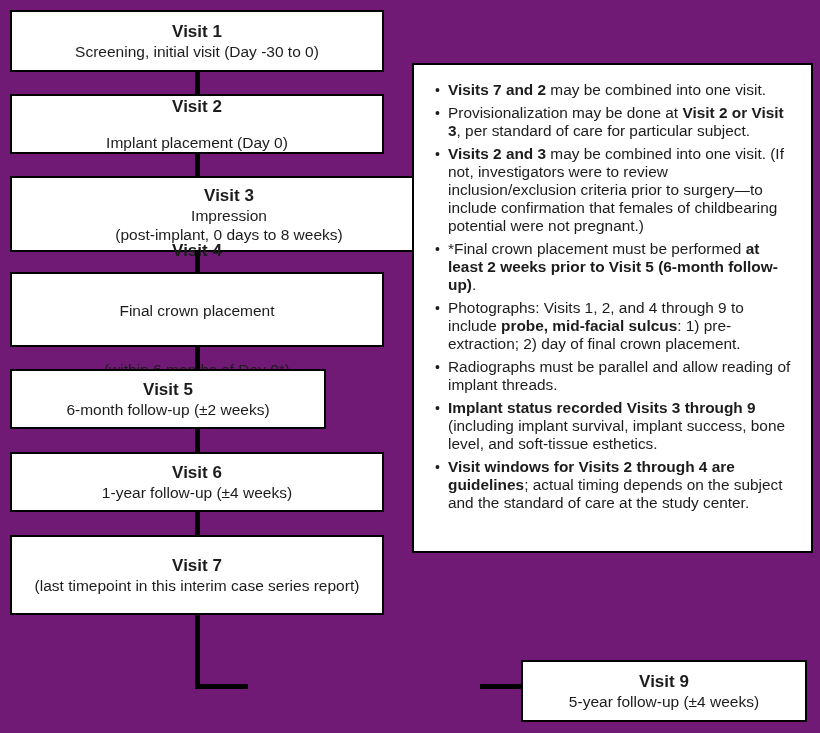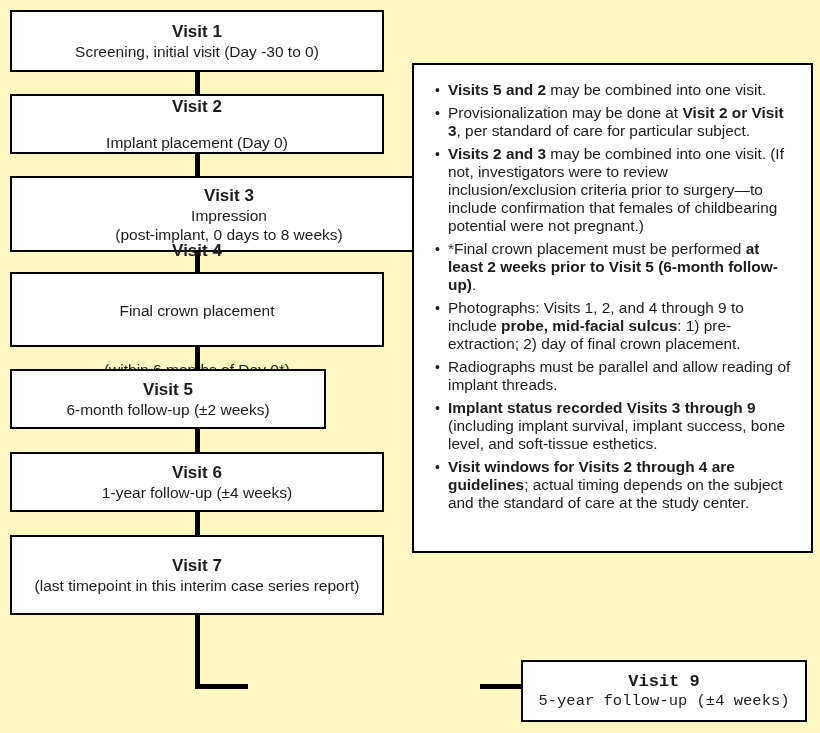--- a/index.html
+++ b/index.html
@@ -1,21 +1,21 @@
 <!DOCTYPE html>
 <html><head>
 <meta charset="utf-8">
 <style>
   html, body { margin: 0; padding: 0; background: #ffffff; }
   body {
     width: 820px; height: 733px;
     font-family: "Liberation Sans", sans-serif;
     color: #1c1c1c;
   }
-  .canvas { position: relative; width: 820px; height: 733px; background: #fef9c3; overflow: hidden; }
+  .canvas { position: relative; width: 820px; height: 733px; background: #701a75; overflow: hidden; }
 
   
   .vbox {
     position: absolute;
     border: 2px solid #000000;
     background: #ffffff;
     box-sizing: border-box;
     display: flex; flex-direction: column;
     align-items: center; justify-content: center;
     text-align: center;
@@ -93,39 +93,39 @@
     <div class="vline">1-year follow-up (±4 weeks)</div>
 
   </div>
 
   <div class="vbox" style="left:10px; top:535px; width:374px; height:80px;">
     <div class="vtitle">Visit 7</div>
     <div class="vline">(last timepoint in this interim case series report)</div>
   </div>
 
 
-  <div class="vbox" style="left:521px; top:660px; width:286px; height:62px;font-family:Liberation Mono, monospace;">
+  <div class="vbox" style="left:521px; top:660px; width:286px; height:62px;">
     <div class="vtitle">Visit 9</div>
     <div class="vline">5-year follow-up (±4 weeks)</div>
 
   </div>
 
   <div class="cv" style="left:195px; top:70px;  height:24px;"></div>
   <div class="cv" style="left:195px; top:152px; height:24px;"></div>
   <div class="cv" style="left:195px; top:250px; height:22px;"></div>
   <div class="cv" style="left:195px; top:345px; height:24px;"></div>
   <div class="cv" style="left:195px; top:427px; height:25px;"></div>
   <div class="cv" style="left:195px; top:510px; height:25px;"></div>
   <div class="cv" style="left:195px; top:613px; height:76px;"></div>
   <div class="ch" style="left:195px; top:684px; width:53px;"></div>
   <div class="ch" style="left:480px; top:684px; width:41px;"></div>
 
   <div class="notes">
     <ul>
-        <li data-bullet="•"><span class="b">Visits 5 and 2</span><span> may be combined into one visit.</span></li>
+        <li data-bullet="•"><span class="b">Visits 7 and 2</span><span> may be combined into one visit.</span></li>
         <li data-bullet="•"><span>Provisionalization may be done at </span><span class="b">Visit 2 or Visit 3</span><span>, per standard of care for particular subject.</span></li>
         <li data-bullet="•"><span class="b">Visits 2 and 3</span><span> may be combined into one visit. (If not, investigators were to review inclusion/exclusion criteria prior to surgery—to include confirmation that females of childbearing potential were not pregnant.)</span></li>
         <li data-bullet="•"><span>*Final crown placement must be performed </span><span class="b">at least 2 weeks prior to Visit 5 (6-month follow-up)</span><span>.</span></li>
         <li data-bullet="•"><span>Photographs: Visits 1, 2, and 4 through 9 to include </span><span class="b">probe, mid-facial sulcus</span><span>: 1) pre-extraction; 2) day of final crown placement.</span></li>
         <li data-bullet="•"><span>Radiographs must be parallel and allow reading of implant threads.</span></li>
         <li data-bullet="•"><span class="b">Implant status recorded Visits 3 through 9</span><span> (including implant survival, implant success, bone level, and soft-tissue esthetics.</span></li>
         <li data-bullet="•"><span class="b">Visit windows for Visits 2 through 4 are guidelines</span><span>; actual timing depends on the subject and the standard of care at the study center.</span></li>
       </ul>
   </div>
 

